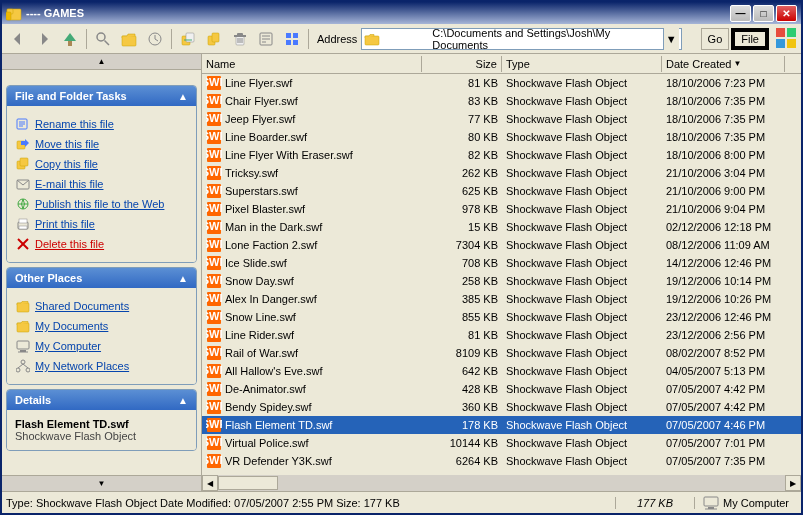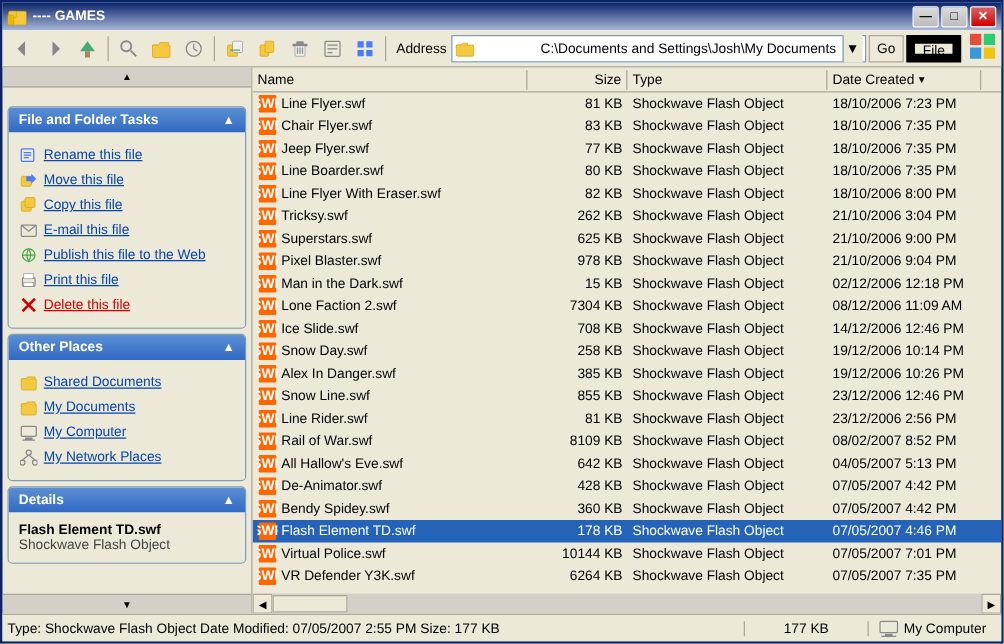--- a/index.html
+++ b/index.html
@@ -22,22 +22,22 @@
     
     .toolbar { background: #ece9d8; padding: 2px 4px; display: flex; align-items: center; height: 30px; border-bottom: 1px solid #aca899; flex-shrink: 0; gap: 2px; }
     .toolbar-btn { width: 24px; height: 24px; border: 1px solid transparent; border-radius: 2px; background: transparent; cursor: pointer; display: flex; align-items: center; justify-content: center; }
     .toolbar-separator { width: 1px; height: 20px; background: #aca899; margin: 0 2px; }
     .address-bar { display: flex; align-items: center; flex: 1; margin-left: 4px; }
     .address-label { font-size: 11px; margin-right: 4px; }
     .address-box { display: flex; align-items: center; background: white; border: 1px solid #7f9db9; height: 22px; flex: 1; padding: 0 2px; }
     .address-folder-icon { width: 16px; height: 16px; margin-right: 4px; }
     .address-text { font-size: 11px; flex: 1; margin-left: 48px; }
     .address-dropdown { width: 16px; height: 22px; background: #ece9d8; border-left: 1px solid #7f9db9; display: flex; align-items: center; justify-content: center; cursor: pointer; }
-    .go-btn { background: #ece9d8; border: 1px solid #aca899; height: 22px; padding: 0 6px; cursor: pointer; margin-left: 2px; font-size: 11px; }
-    .file-btn { background: #ece9d8; border: 7px solid #000000; height: 22px; padding: 0 6px; cursor: pointer; margin-left: 2px; font-size: 11px; }
+    .go-btn { background: #ece9d8; border: 1px solid #aca899; height: 22px; padding: 0 6px; cursor: pointer; margin-left: 19px; font-size: 11px; }
+    .file-btn { background: #ece9d8; border: 4px solid #000000; height: 22px; padding: 0 6px; cursor: pointer; margin-left: 2px; font-size: 11px; }
 
     
     .content { display: flex; flex: 1; overflow: hidden; }
     .sidebar-scroll { flex: 1; overflow-y: auto; padding: 4px; margin-top: 11px; }
 
     
     .panel { margin-bottom: 4px; border: 1px solid #7f9db9; border-radius: 4px; overflow: hidden; }
     .panel-header { background: linear-gradient(to bottom, #5b8fd4, #3169c3); color: white; padding: 4px 8px; display: flex; align-items: center; justify-content: space-between; cursor: pointer; font-size: 11px; font-weight: bold; }
     .panel-chevron { font-size: 10px; }
     .panel-body { background: #ece9d8; padding: 8px 4px; }
@@ -75,21 +75,21 @@
     .sidebar-scroll::-webkit-scrollbar { width: 16px; }
     .sidebar-scroll::-webkit-scrollbar-track { background: #d4d0c8; }
     .sidebar-scroll::-webkit-scrollbar-thumb { background: #aca899; border: 1px solid #a0a0a0; }
     .file-list-container::-webkit-scrollbar { width: 16px; }
     .file-list-container::-webkit-scrollbar-track { background: #d4d0c8; }
     .file-list-container::-webkit-scrollbar-thumb { background: #aca899; border: 1px solid #a0a0a0; }
 
     
     .statusbar { height: 22px; background: #ece9d8; border-top: 1px solid #aca899; display: flex; align-items: center; padding: 0 4px; flex-shrink: 0; font-size: 11px; }
     .statusbar-text { flex: 1; }
-    .statusbar-size { width: 100px; text-align: center; border-left: 1px solid #aca899; border-right: 1px solid #aca899; padding: 0 4px; }
+    .statusbar-size { width: 80px; text-align: center; border-left: 1px solid #aca899; border-right: 1px solid #aca899; padding: 0 4px; font-style: italic; }
     .statusbar-computer { display: flex; align-items: center; gap: 4px; padding: 0 8px; }
 
     
     .hscrollbar { height: 16px; background: #d4d0c8; display: flex; align-items: center; flex-shrink: 0; }
     .hscrollbar-track { flex: 1; height: 16px; background: #d4d0c8; position: relative; }
     .hscrollbar-thumb { width: 60px; height: 14px; background: #ece9d8; border: 1px solid #aca899; position: absolute; left: 0; top: 1px; }
     .hscrollbar-arrow { width: 16px; height: 16px; background: #ece9d8; border: 1px solid #aca899; display: flex; align-items: center; justify-content: center; cursor: pointer; font-size: 8px; flex-shrink: 0; }
 
     
     .sidebar-wrapper { display: flex; flex-direction: column; width: 200px; flex-shrink: 0; overflow: hidden; border-right: 1px solid #aca899; }

